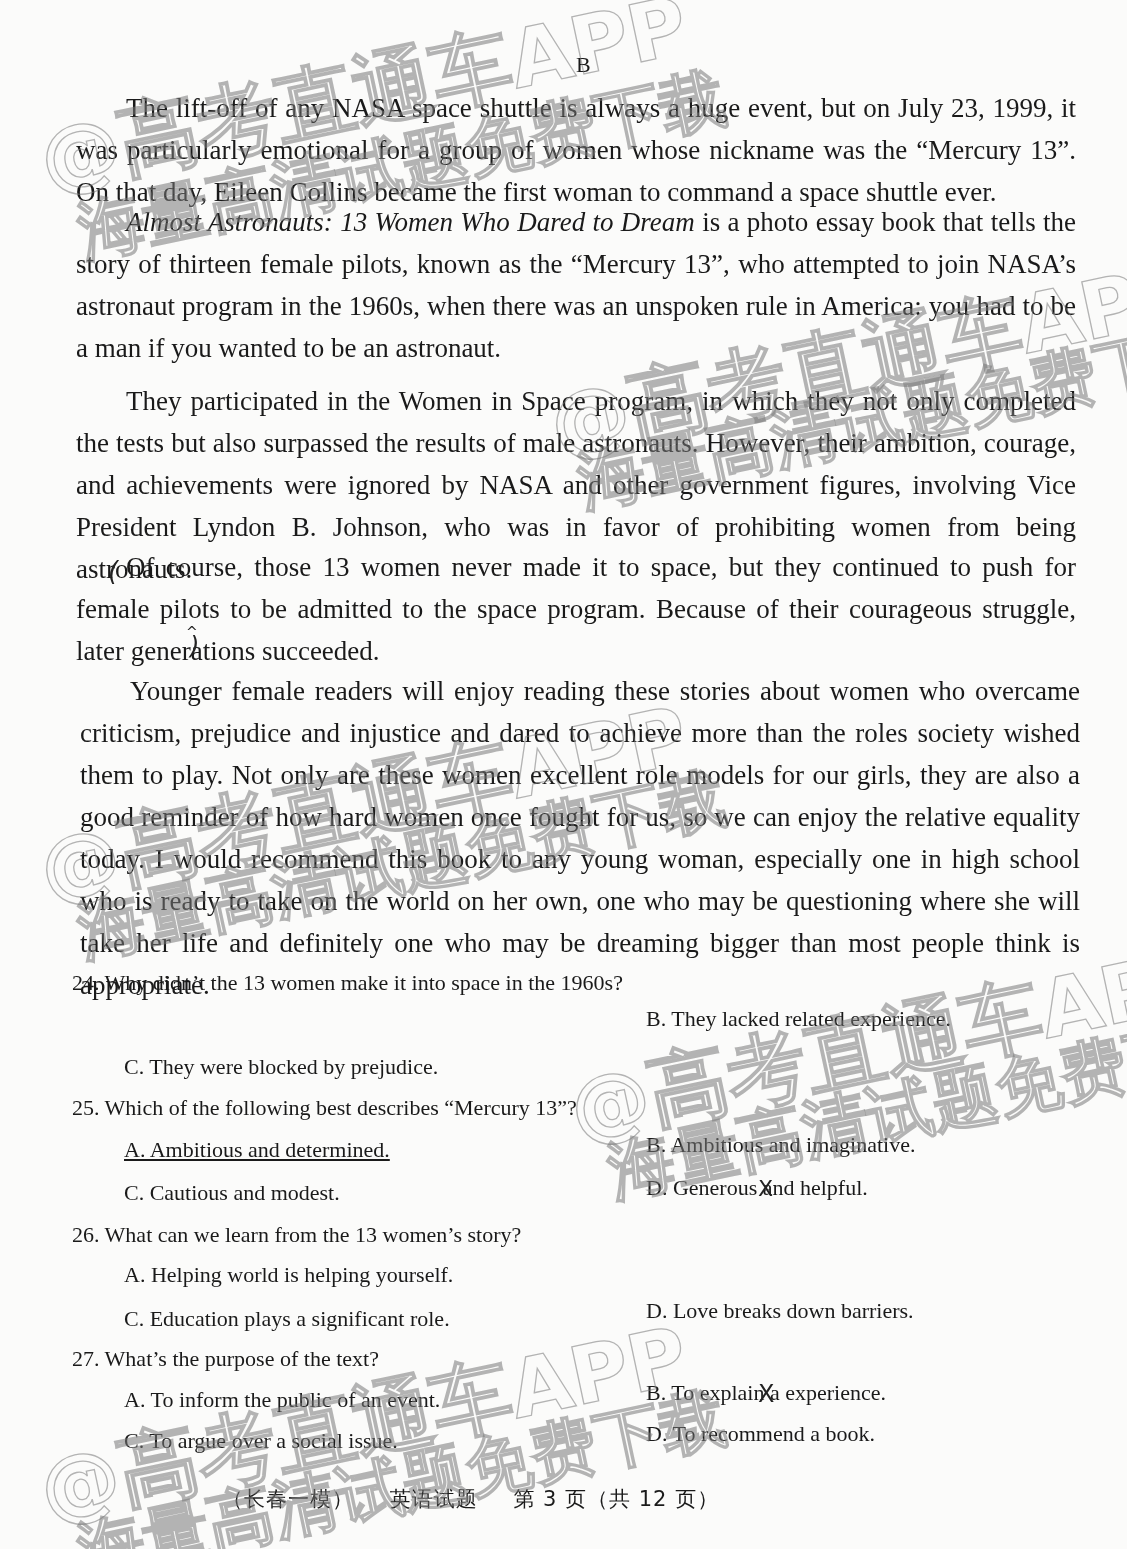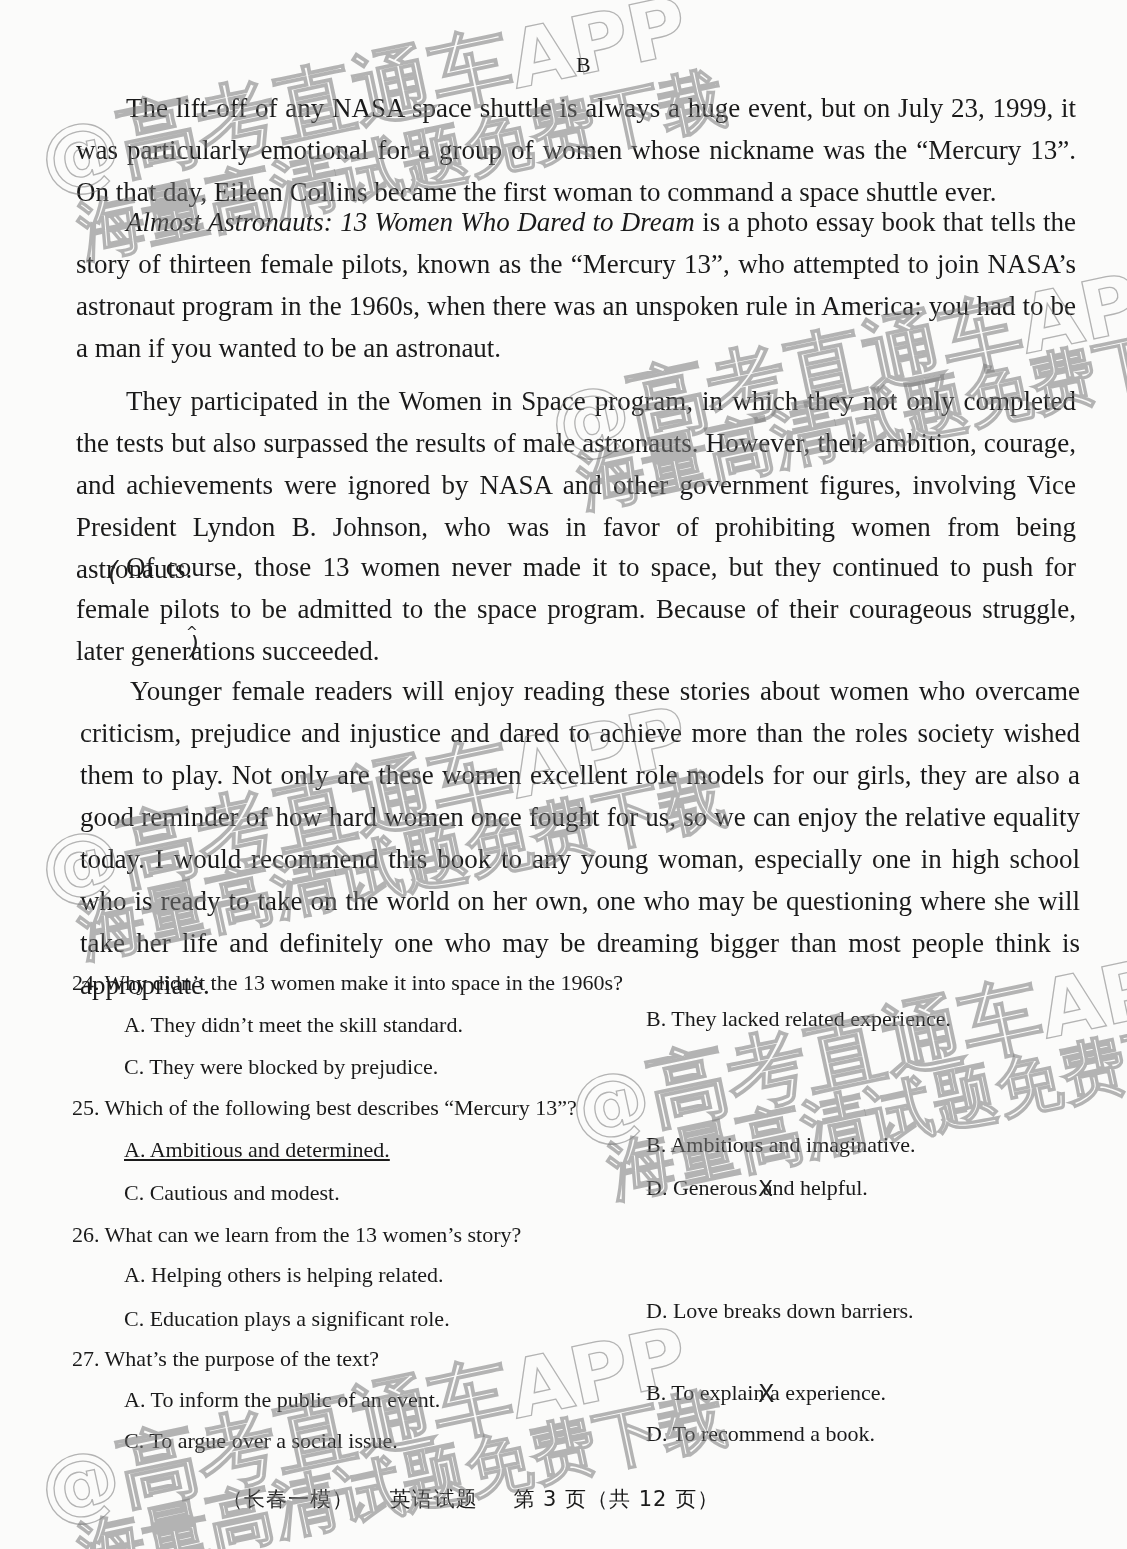--- a/index.html
+++ b/index.html
@@ -44,33 +44,32 @@
 
   <div class="para" id="p4"><span class="indent"></span><span>Of course, those 13 women never made it to space, but they continued to push for female pilots to be admitted to the space program. Because of their courageous struggle, later generations succeeded.</span></div>
 
   <div class="para" id="p5"><span class="indent"></span><span>Younger female readers will enjoy reading these stories about women who overcame criticism, prejudice and injustice and dared to achieve more than the roles society wished them to play. Not only are these women excellent role models for our girls, they are also a good reminder of how hard women once fought for us, so we can enjoy the relative equality today. I would recommend this book to any young woman, especially one in high school who is ready to take on the world on her own, one who may be questioning where she will take her life and definitely one who may be dreaming bigger than most people think is appropriate.</span></div>
 
   <div class="mark" style="left:108px;top:556px;font-size:26px;font-style:italic;">(</div>
   <div class="mark" style="left:190px;top:632px;font-size:24px;font-style:italic;">)</div>
   <div class="mark" style="left:186px;top:624px;font-size:14px;">^</div>
 
   <div class="q" style="top:970px;">24. Why didn’t the 13 women make it into space in the 1960s?</div>
-  <div class="opt colA" style="top:1012px;">A. They didn’t meet the skill standard.</div>
   <div class="opt colB" style="top:1006px;">B. They lacked related experience.</div>
   <div class="opt colA" style="top:1054px;">C. They were blocked by prejudice.</div>
 
   <div class="q" style="top:1095px;">25. Which of the following best describes “Mercury 13”?</div>
   <div class="opt colA" style="top:1137px;text-decoration:underline;">A. Ambitious and determined.</div>
   <div class="opt colB" style="top:1132px;">B. Ambitious and imaginative.</div>
   <div class="opt colA" style="top:1180px;">C. Cautious and modest.</div>
   <div class="opt colB" style="top:1175px;">D. Generous and helpful.</div>
   <div class="mark" style="left:758px;top:1176px;font-size:22px;">X</div>
 
   <div class="q" style="top:1222px;">26. What can we learn from the 13 women’s story?</div>
-  <div class="opt colA" style="top:1262px;">A. Helping others is helping related.</div>
+  <div class="opt colA" style="top:1262px;">A. Helping world is helping yourself.</div>
   <div class="opt colA" style="top:1306px;">C. Education plays a significant role.</div>
   <div class="opt colB" style="top:1298px;">D. Love breaks down barriers.</div>
 
   <div class="q" style="top:1346px;">27. What’s the purpose of the text?</div>
   <div class="opt colA" style="top:1387px;">A. To inform the public of an event.</div>
   <div class="opt colB" style="top:1380px;">B. To explain a experience.</div>
   <div class="opt colA" style="top:1428px;">C. To argue over a social issue.</div>
   <div class="opt colB" style="top:1421px;">D. To recommend a book.</div>
   <div class="mark" style="left:758px;top:1380px;font-size:24px;">X</div>
 

